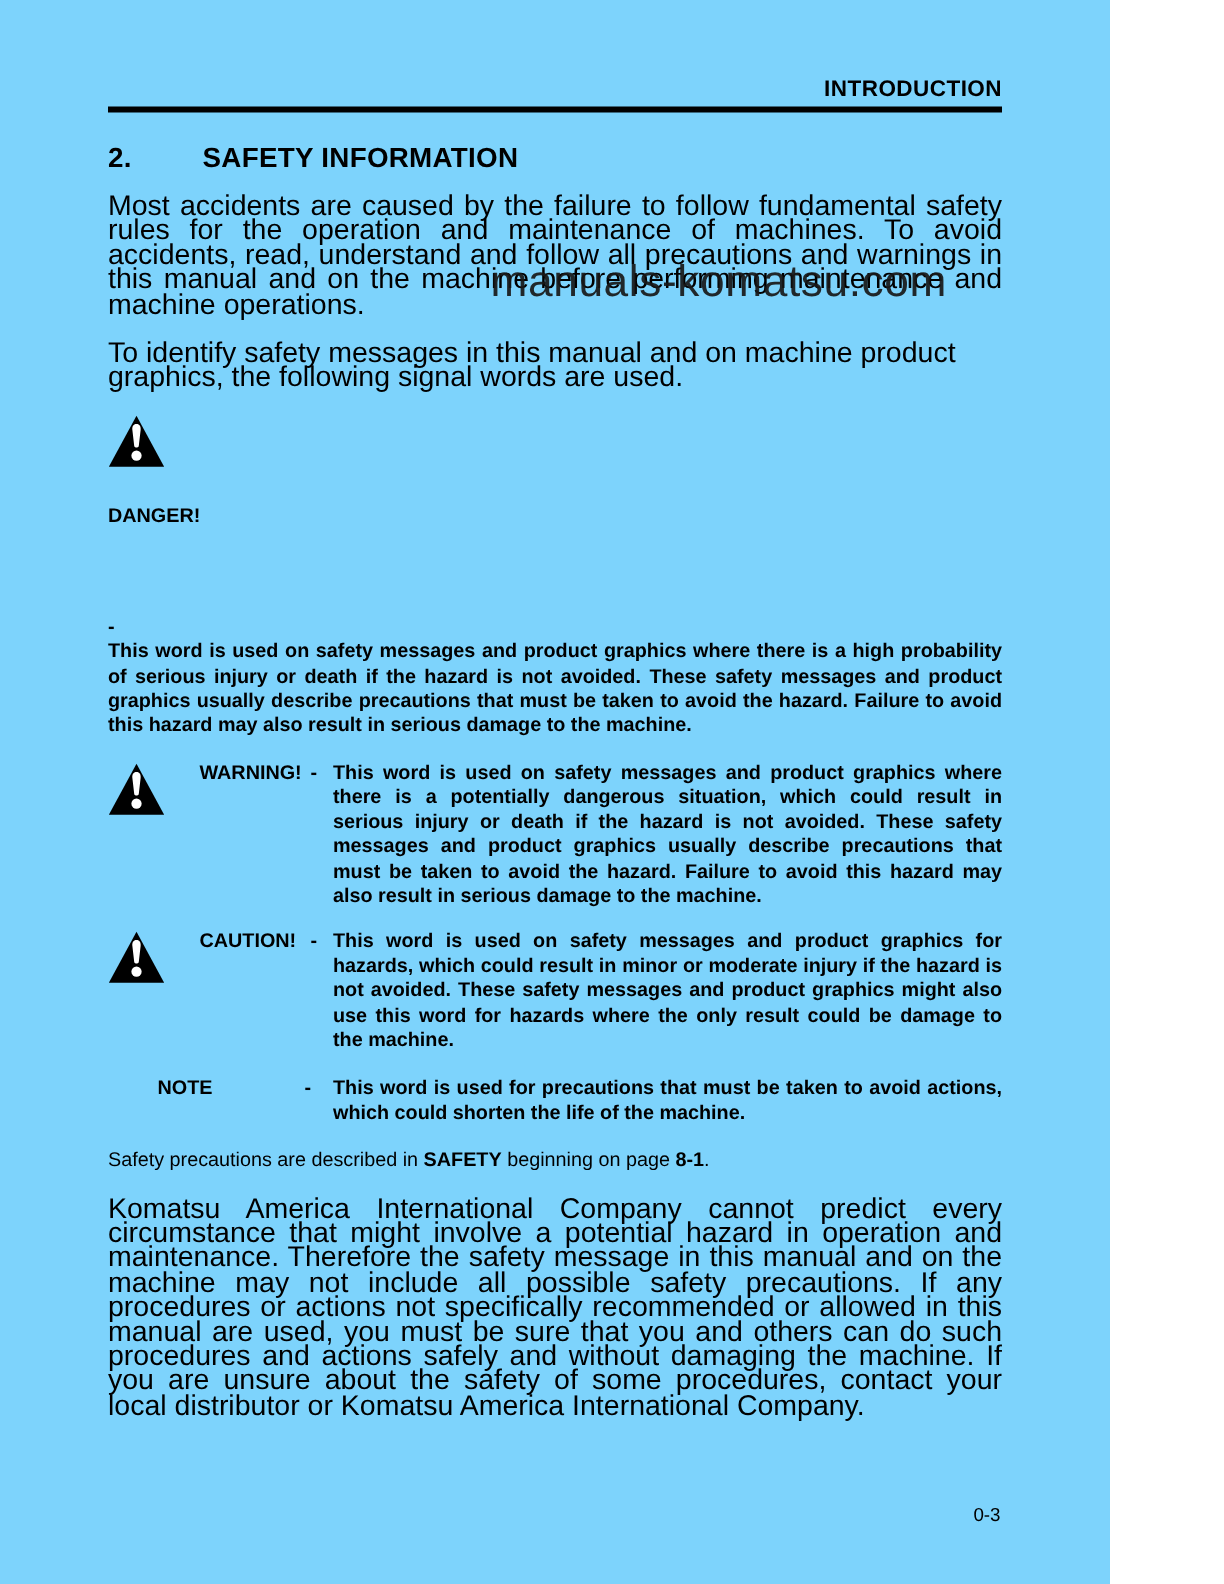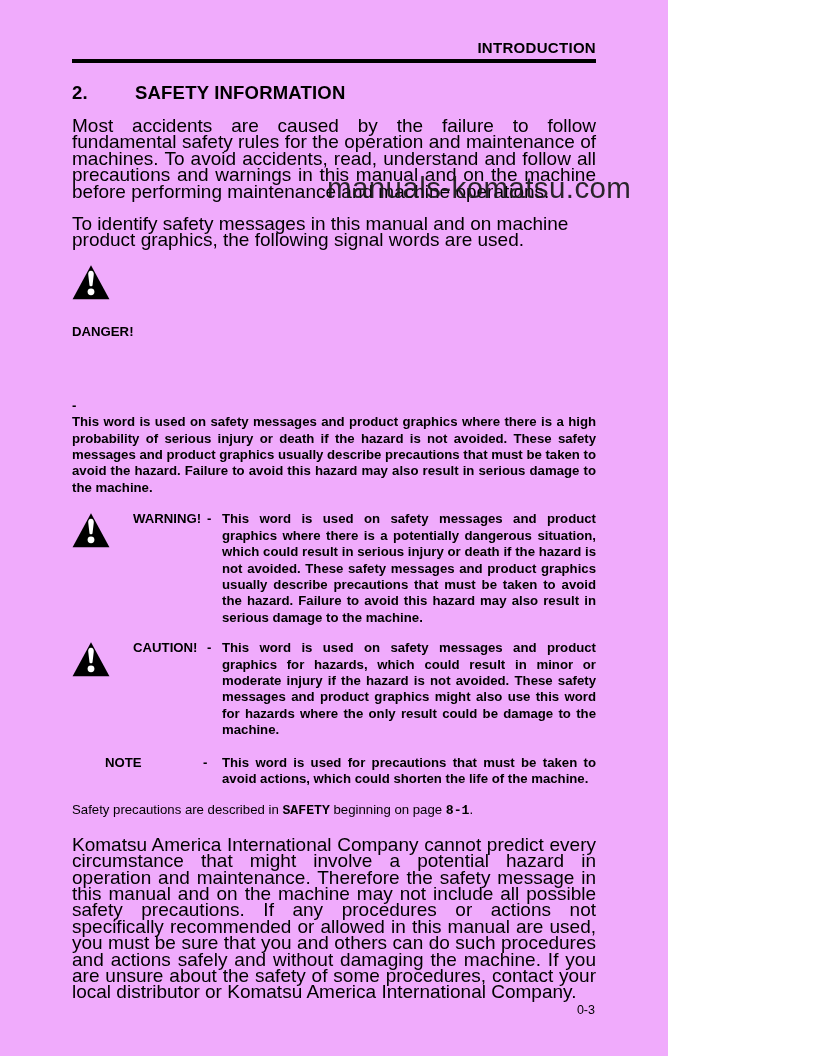--- a/index.html
+++ b/index.html
@@ -1,22 +1,22 @@
 <!DOCTYPE html>
 <html><head>
 <meta charset="utf-8">
 <style>
   html, body { margin: 0; padding: 0; background: #ffffff; }
   .page {
     position: relative;
-    width: 668px;
+    width: 740px;
     height: 1056px;
     box-sizing: border-box;
-    padding: 4px 72px;
-    background: #f0abfc;
+    padding: 16px 72px;
+    background: #7dd3fc;
     color: #000;
     font-family: "Liberation Sans", sans-serif;
     overflow: hidden;
   }
   .header {
     padding-top: 35px;
     padding-bottom: 3px;
     border-bottom: 4px solid #000;
     text-align: right;
     font-size: 15px;
@@ -55,21 +55,21 @@
   .sig-dash  { flex: 0 0 15px; }
   .sig-text  { flex: 1; text-align: justify; }
   .row-note .sig-spacer { flex: 0 0 33px; }
   .row-note .sig-label  { flex: 0 0 98px; }
   .row-note .sig-dash   { flex: 0 0 19px; }
   .safety-ref {
     margin-top: 15px;
     font-size: 13.2px;
     line-height: 16.4px;
   }
-  .safety-ref .bold { font-weight: bold; font-family: Liberation Mono, monospace; }
+  .safety-ref .bold { font-weight: bold; }
   .p-closing { margin-top: 17px; }
   .watermark {
     position: absolute;
     top: 171px;
     left: 327px;
     font-size: 29.5px;
     font-weight: 400;
     color: rgba(24,24,24,0.92);
     letter-spacing: 0.4px;
     white-space: nowrap;

